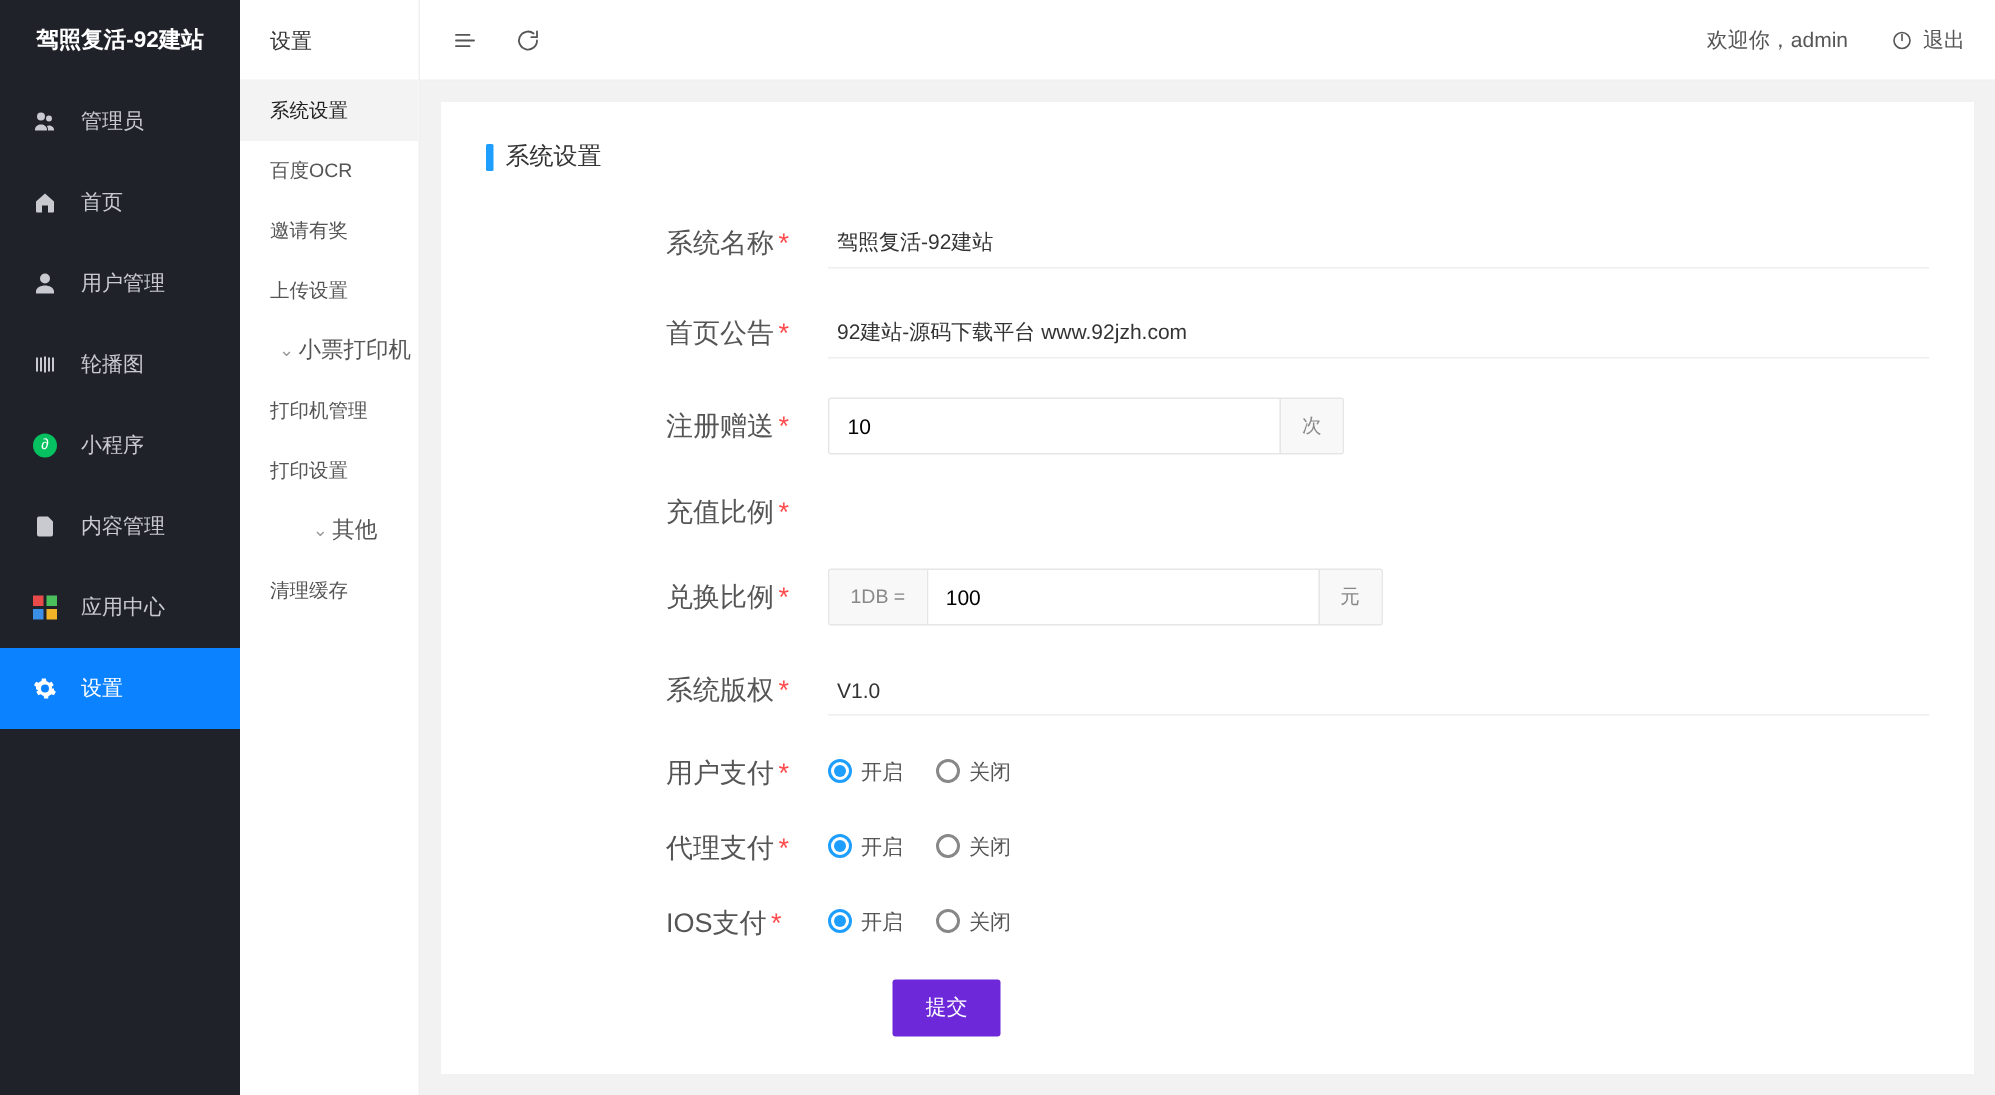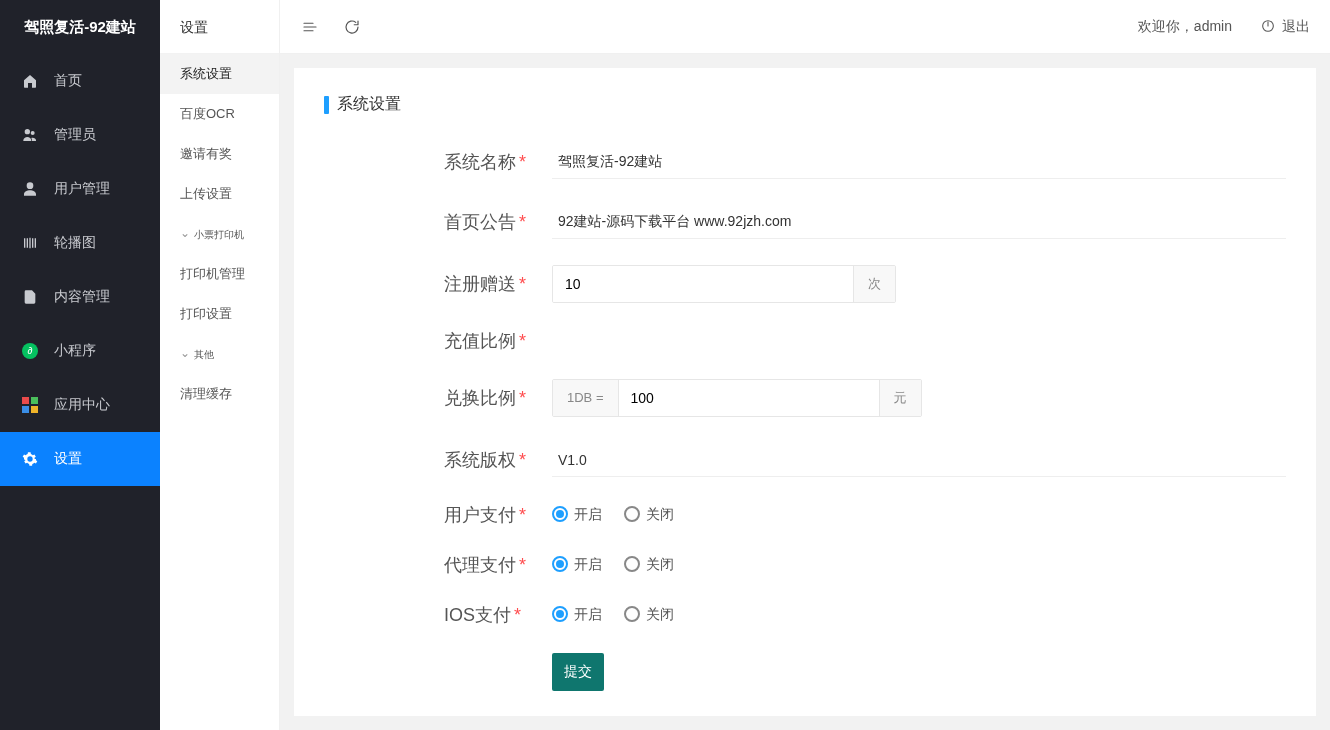--- a/index.html
+++ b/index.html
@@ -15,31 +15,31 @@
   .nav-item .label { font-size: 14px; }
 
   
   .icon svg { width: 16px; height: 16px; fill: currentColor; }
 
   
   .submenu { width: 120px; background: #fff; border-right: 1px solid #f0f0f0; flex-shrink: 0; overflow-y: auto; }
   .submenu-title { height: 54px; line-height: 54px; padding-left: 20px; font-size: 14px; color: #333; border-bottom: 1px solid #f2f2f2; }
   .submenu-item { height: 40px; line-height: 40px; padding-left: 20px; font-size: 13px; color: #555; cursor: pointer; }
   .submenu-item.active { background: #f3f3f3; color: #222; }
-  .submenu-group { height: 40px; line-height: 40px; padding-left: 20px; font-size: 10px; color: #555; cursor: pointer; }
+  .submenu-group { height: 40px; line-height: 40px; padding-left: 20px; font-size: 15px; color: #555; cursor: pointer; text-align: center; }
   .submenu-group::before { content: "⌄"; display: inline-block; width: 12px; margin-right: 2px; color: #999; font-size: 12px; transform: translateY(-1px); }
 
   
   .main { flex: 1; display: flex; flex-direction: column; background: #f2f2f2; min-width: 0; }
   .topbar { height: 54px; background: #fff; display: flex; align-items: center; padding: 0 20px; border-bottom: 1px solid #f0f0f0; }
   .top-icon { width: 20px; height: 20px; margin-right: 22px; cursor: pointer; color: #555; display: inline-flex; align-items: center; justify-content: center; }
   .top-icon svg { width: 18px; height: 18px; fill: none; stroke: currentColor; stroke-width: 1.6; }
   .topbar-spacer { flex: 1; }
   .welcome { color: #555; margin-right: 28px; }
-  .logout { display: flex; color: #555; cursor: pointer; }
+  .logout { display: flex; align-items: center; color: #555; cursor: pointer; }
   .logout svg { width: 16px; height: 16px; fill: none; stroke: currentColor; stroke-width: 1.6; margin-right: 6px; }
 
   .content { margin: 14px; background: #fff; padding: 26px 30px 40px 30px; overflow-y: auto; flex: 1; }
   .panel-title { display: flex; align-items: center; font-size: 16px; color: #333; margin-bottom: 30px; }
   .panel-title::before { content: ""; width: 5px; height: 18px; background: #1e9fff; margin-right: 8px; border-radius: 1px; }
 
   .form { max-width: 920px; margin-left: 120px; }
   .form-row { display: flex; align-items: center; margin-bottom: 26px; }
   .form-label { width: 90px; text-align: left; color: #555; font-size: 18px; margin-right: 4px; flex-shrink: 0; }
   .req { color: #ff4d4f; margin-left: 3px; }
@@ -52,87 +52,87 @@
   .input-group .addon.right { border-right: none; border-left: 1px solid #e6e6e6; }
   .input-group input { border: none; height: 36px; padding: 0 12px; font-size: 14px; outline: none; }
   .input-group input.narrow { width: 260px; }
 
   .radio-wrap { display: inline-flex; align-items: flex-start; margin-right: 22px; cursor: pointer; user-select: none; }
   .radio-dot { width: 16px; height: 16px; border: 2px solid #888; border-radius: 50%; margin-right: 6px; position: relative; }
   .radio-wrap.checked .radio-dot { border-color: #1e9fff; }
   .radio-wrap.checked .radio-dot::after { content: ""; position: absolute; width: 8px; height: 8px; background: #1e9fff; border-radius: 50%; top: 2px; left: 2px; }
   .radio-label { color: #555; }
 
-  .submit-btn { background: #0f766e; color: #fff; border: none; height: 38px; padding: 0 12px; font-size: 14px; border-radius: 2px; cursor: pointer; }
+  .submit-btn { background: #6d28d9; color: #fff; border: none; height: 38px; padding: 0 22px; font-size: 14px; border-radius: 2px; cursor: pointer; margin-left: 43px; }
 
   
   .apps-sq { display: grid; grid-template-columns: 7px 7px; grid-template-rows: 7px 7px; gap: 2px; }
   .apps-sq span:nth-child(1){background:#e94b4b;} .apps-sq span:nth-child(2){background:#4bbf5c;} .apps-sq span:nth-child(3){background:#3a8ee6;} .apps-sq span:nth-child(4){background:#f0b429;}
 
   .wx-circle { width:16px; height:16px; border-radius:50%; background:#05c160; display:flex; align-items:center; justify-content:center; }
   .wx-circle::after { content:"∂"; color:#fff; font-size:10px; line-height:1; }
 </style>
 </head>
 <body>
 
 <div class="app">
 
   <nav class="sidebar">
     <div class="brand">驾照复活-92建站</div>
 
     <div class="nav-item">
       <span class="icon">
         <svg viewBox="0 0 24 24">
+            <path d="M8 11a4 4 0 1 0 0-8 4 4 0 0 0 0 8zm8 1a3 3 0 1 0 0-6 3 3 0 0 0 0 6zM2 20c0-3 3-5 6-5s6 2 6 5v1H2zm13 1v-1c0-1.3-.4-2.5-1.1-3.5.6-.3 1.3-.5 2.1-.5 2.5 0 5 1.7 5 4v1z"></path>
+          </svg>
+      </span>
+      <span class="label">管理员</span>
+    </div>
+
+    <div class="nav-item">
+      <span class="icon">
+        <svg viewBox="0 0 24 24">
             <path d="M3 11l9-8 9 8v10a1 1 0 0 1-1 1h-5v-7h-6v7H4a1 1 0 0 1-1-1z"></path>
           </svg>
       </span>
       <span class="label">首页</span>
     </div>
 
     <div class="nav-item">
       <span class="icon">
         <svg viewBox="0 0 24 24">
-            <path d="M8 11a4 4 0 1 0 0-8 4 4 0 0 0 0 8zm8 1a3 3 0 1 0 0-6 3 3 0 0 0 0 6zM2 20c0-3 3-5 6-5s6 2 6 5v1H2zm13 1v-1c0-1.3-.4-2.5-1.1-3.5.6-.3 1.3-.5 2.1-.5 2.5 0 5 1.7 5 4v1z"></path>
-          </svg>
-      </span>
-      <span class="label">管理员</span>
-    </div>
-
-    <div class="nav-item">
-      <span class="icon">
-        <svg viewBox="0 0 24 24">
             <path d="M12 12a5 5 0 1 0 0-10 5 5 0 0 0 0 10zm0 2c-4 0-9 2-9 6v2h18v-2c0-4-5-6-9-6z"></path>
           </svg>
       </span>
       <span class="label">用户管理</span>
     </div>
 
     <div class="nav-item">
       <span class="icon">
         <svg viewBox="0 0 24 24">
             <path d="M3 5h2v14H3zm4 0h2v14H7zm4-1h2v16h-2zm4 1h2v14h-2zm4 0h2v14h-2z"></path>
           </svg>
       </span>
       <span class="label">轮播图</span>
-    </div>
-
-    <div class="nav-item">
-      <span class="icon">
-        <svg viewBox="0 0 24 24">
-            <path d="M6 2h9l5 5v13a2 2 0 0 1-2 2H6a2 2 0 0 1-2-2V4a2 2 0 0 1 2-2zm2 8h8v2H8zm0 4h8v2H8z"></path>
-          </svg>
-      </span>
-      <span class="label">内容管理</span>
     </div>
 
     <div class="nav-item">
       <span class="icon">
           <span class="wx-circle"></span>
         </span>
       <span class="label">小程序</span>
+    </div>
+
+    <div class="nav-item">
+      <span class="icon">
+        <svg viewBox="0 0 24 24">
+            <path d="M6 2h9l5 5v13a2 2 0 0 1-2 2H6a2 2 0 0 1-2-2V4a2 2 0 0 1 2-2zm2 8h8v2H8zm0 4h8v2H8z"></path>
+          </svg>
+      </span>
+      <span class="label">内容管理</span>
     </div>
 
     <div class="nav-item">
       <span class="icon">
           <span class="apps-sq">
             <span></span>
             <span></span>
             <span></span>
             <span></span>
           </span>

